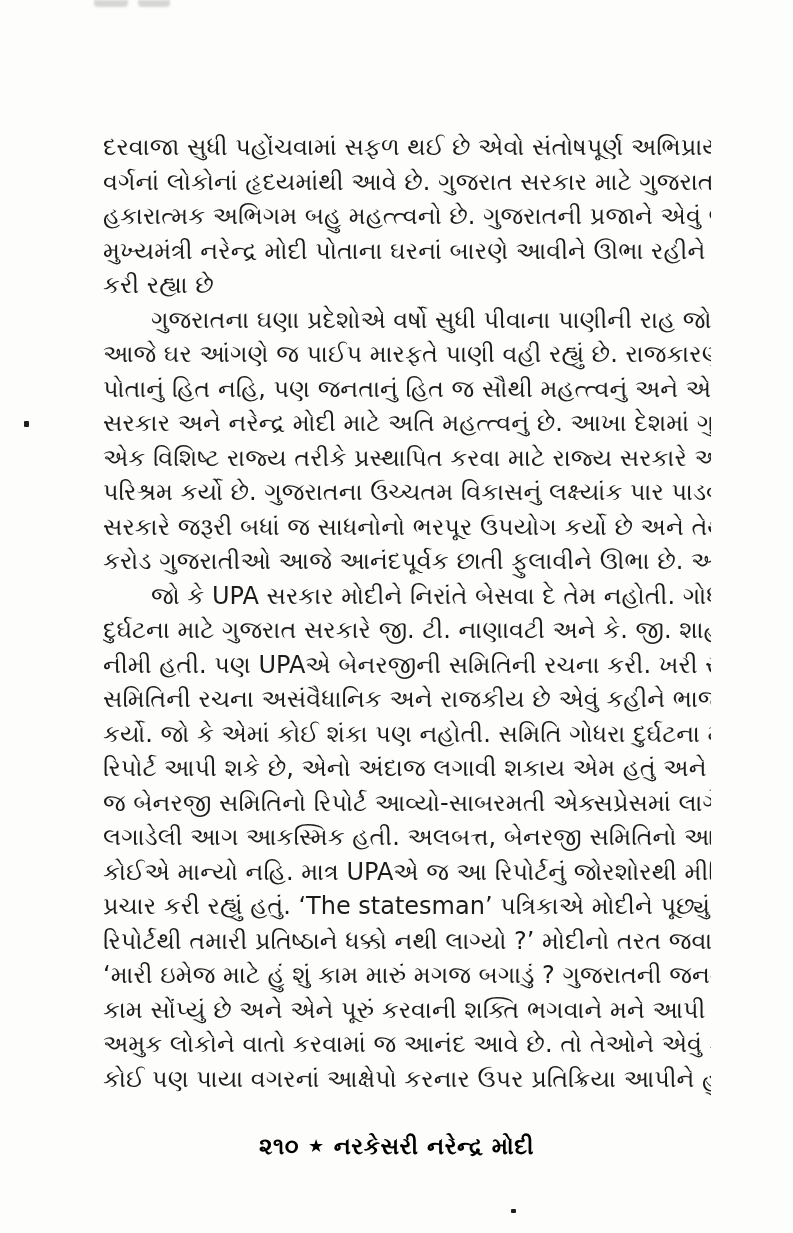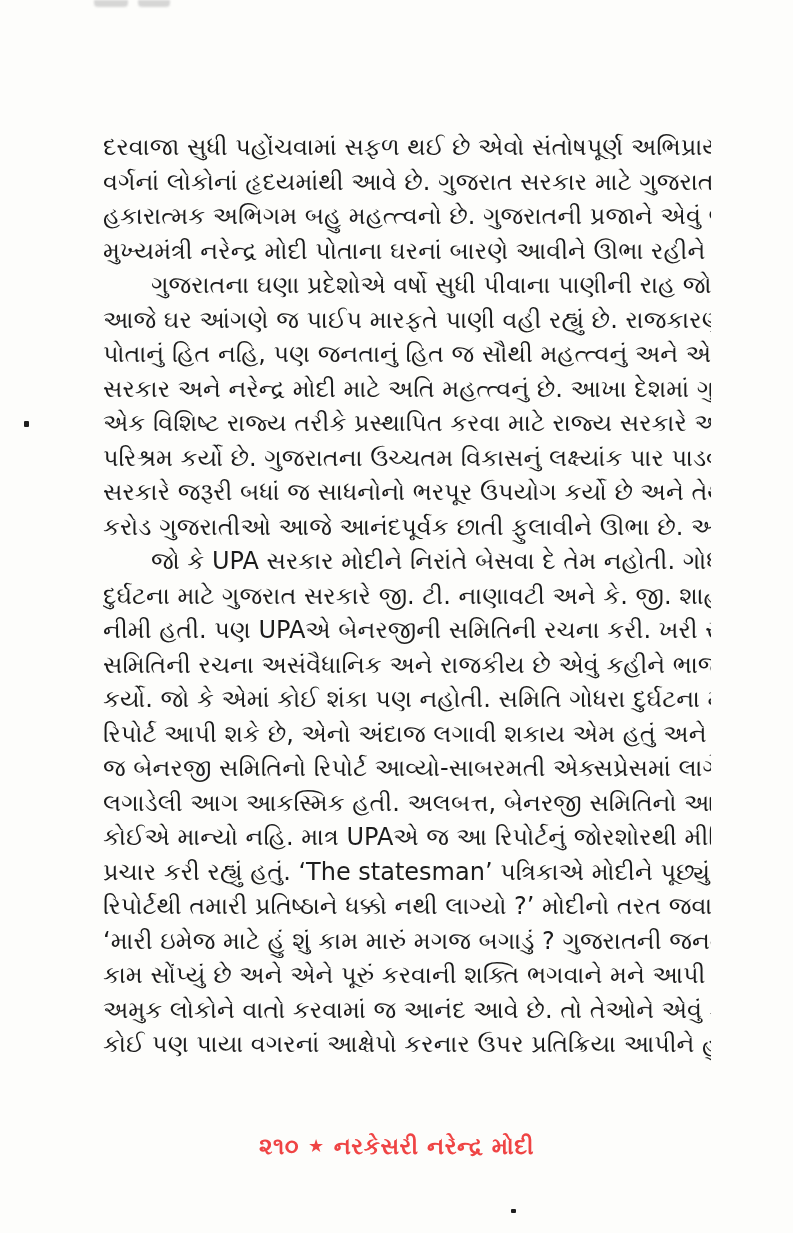--- a/index.html
+++ b/index.html
@@ -33,21 +33,21 @@
   .line.indent { padding-left: 48px; }
   .page-footer {
     position: absolute;
     top: 1133px;
     left: 0;
     width: 100%;
     text-align: center;
     font-size: 23px;
     font-weight: 600;
     letter-spacing: 0.5px;
-    color: #ef4444;
+    color: #000000;
   }
   .page-footer .star {
     display: inline-block;
     font-size: 18px;
     vertical-align: 2px;
     padding: 0 9px;
     font-weight: 400;
   }
   
   .smudge-top-a, .smudge-top-b {
@@ -71,20 +71,21 @@
   <div class="ink-speck speck-left"></div>
   <div class="ink-speck speck-bottom"></div>
 
   <div class="text-block">
 
     <div class="para">
       <div class="line">દરવાજા સુધી પહોંચવામાં સફળ થઈ છે એવો સંતોષપૂર્ણ અભિપ્રાય દરેક</div>
       <div class="line">વર્ગનાં લોકોનાં હૃદયમાંથી આવે છે. ગુજરાત સરકાર માટે ગુજરાતની પ્રજાનો</div>
       <div class="line">હકારાત્મક અભિગમ બહુ મહત્ત્વનો છે. ગુજરાતની પ્રજાને એવું લાગે છે કે</div>
       <div class="line">મુખ્યમંત્રી નરેન્દ્ર મોદી પોતાના ઘરનાં બારણે આવીને ઊભા રહીને જાણે વાતો</div>
+      <div class="line para-last">કરી રહ્યા છે</div>
     </div>
 
     <div class="para">
       <div class="line indent">ગુજરાતના ઘણા પ્રદેશોએ વર્ષો સુધી પીવાના પાણીની રાહ જોઈ. પણ</div>
       <div class="line">આજે ઘર આંગણે જ પાઈપ મારફતે પાણી વહી રહ્યું છે. રાજકારણ નહિ,</div>
       <div class="line">પોતાનું હિત નહિ, પણ જનતાનું હિત જ સૌથી મહત્ત્વનું અને એ જ ગુજરાત</div>
       <div class="line">સરકાર અને નરેન્દ્ર મોદી માટે અતિ મહત્ત્વનું છે. આખા દેશમાં ગુજરાતને</div>
       <div class="line">એક વિશિષ્ટ રાજ્ય તરીકે પ્રસ્થાપિત કરવા માટે રાજ્ય સરકારે અથાગ</div>
       <div class="line">પરિશ્રમ કર્યો છે. ગુજરાતના ઉચ્ચતમ વિકાસનું લક્ષ્યાંક પાર પાડવા માટે</div>
       <div class="line">સરકારે જરૂરી બધાં જ સાધનોનો ભરપૂર ઉપયોગ કર્યો છે અને તેથી જ પાંચ</div>

